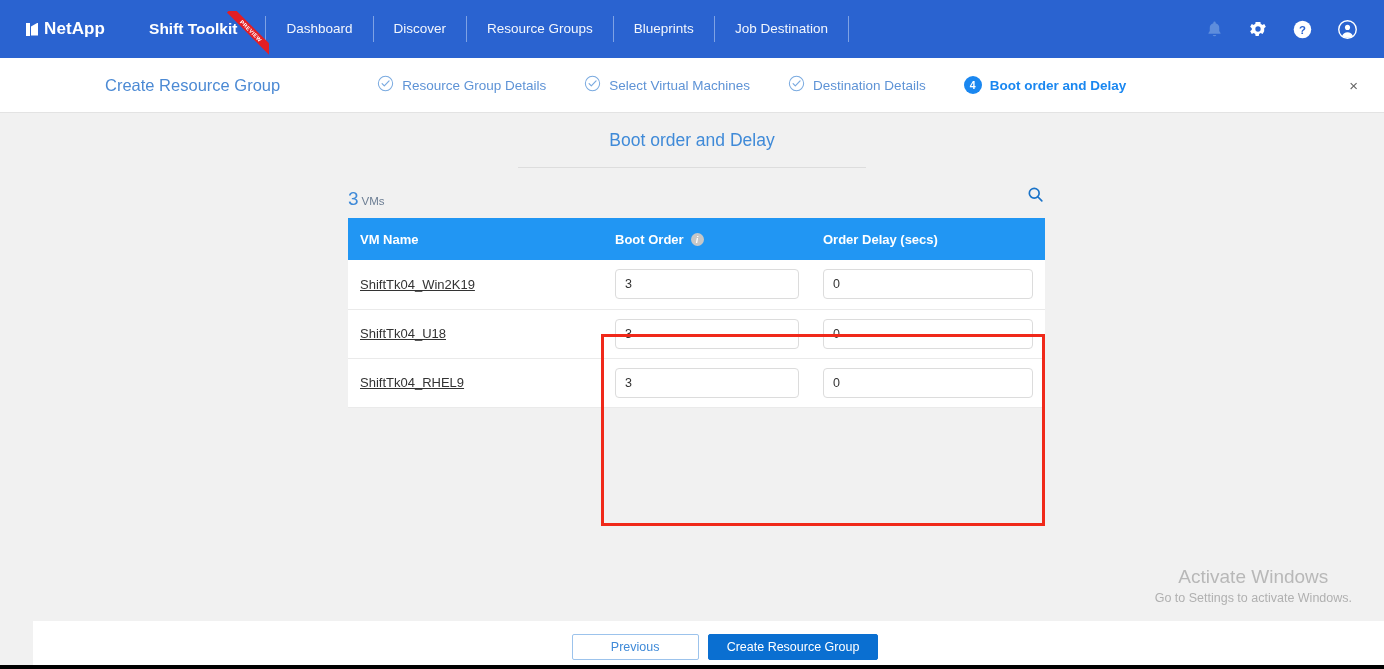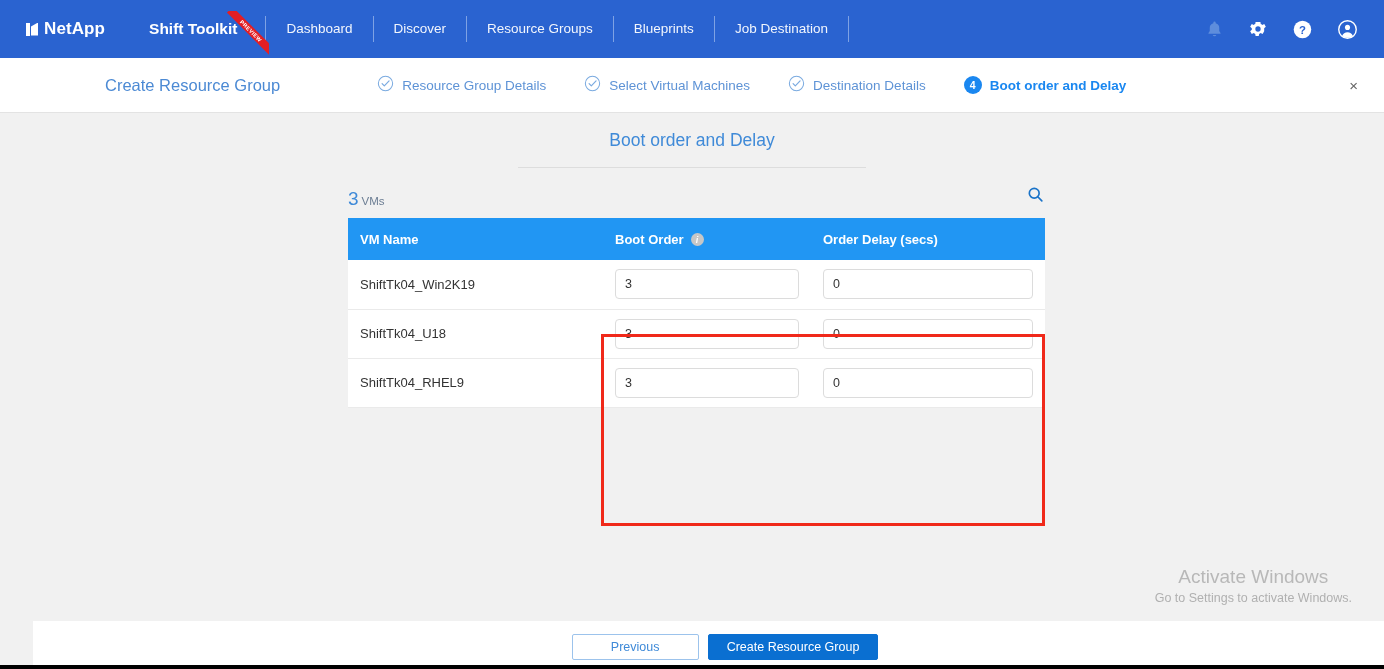--- a/index.html
+++ b/index.html
@@ -230,20 +230,21 @@
     text-align: left;
     height: 42px;
     padding: 0 12px;
   }
   table.vmtable td {
     height: 49px;
     padding: 0 12px;
     border-bottom: 1px solid #eaeaea;
     font-size: 13px;
     color: #333333;
+    text-decoration: underline;
   }
   table.vmtable tbody tr:last-child td { border-bottom: 1px solid #eaeaea; }
   .col-name { width: 255px; margin-left: 8px; }
   .col-order { width: 208px; }
   .col-delay { width: 234px; }
 
   .info-dot {
     display: inline-flex;
     align-items: center;
     justify-content: center;

